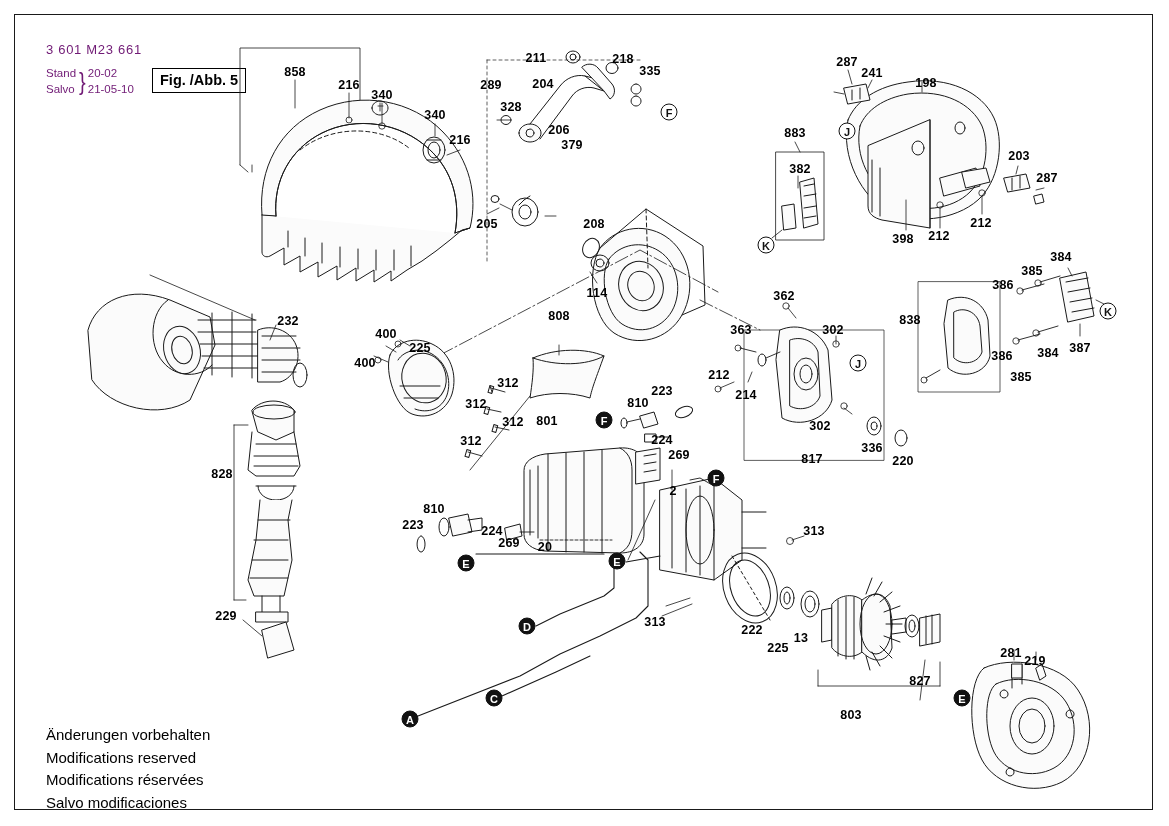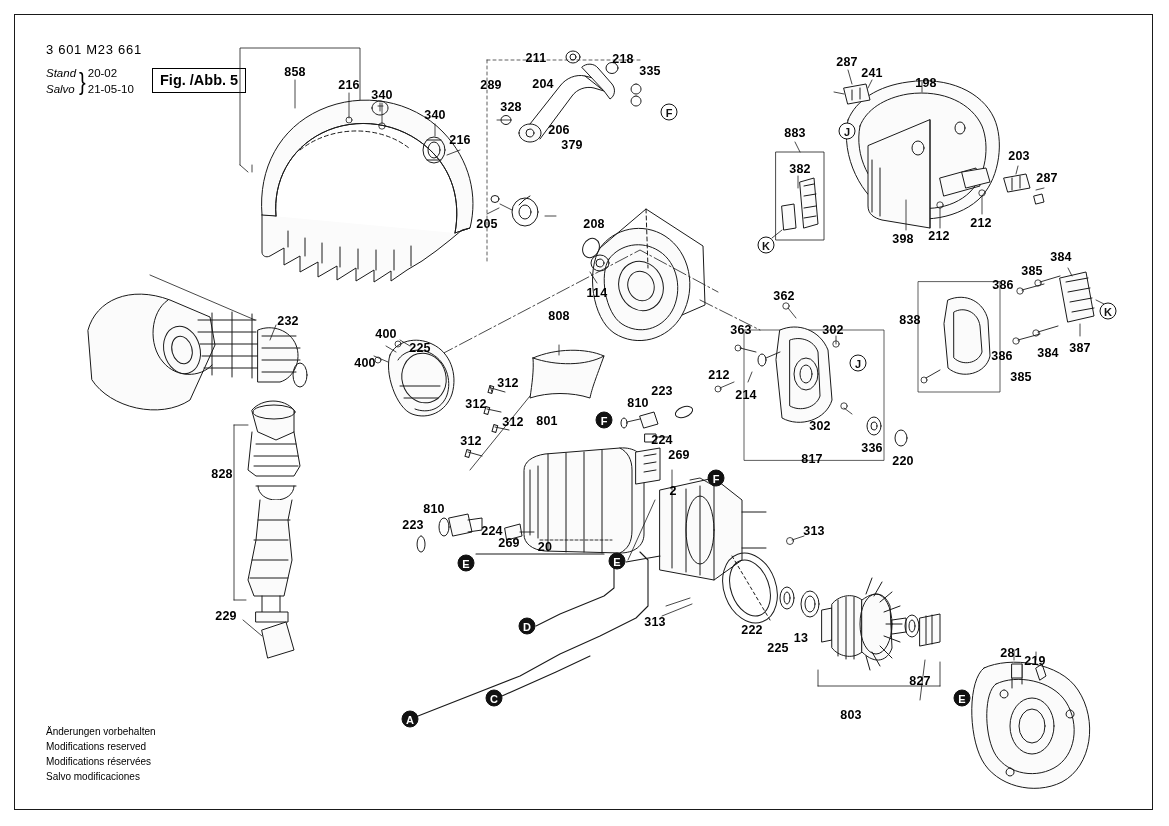--- a/index.html
+++ b/index.html
@@ -25,36 +25,36 @@
     height: 796px;
     border: 1px solid #1a1a1a;
     box-sizing: border-box;
   }
   
   .hdr {
     position: absolute;
     left: 46px;
     top: 42px;
     font-size: 12.5px;
-    color: #000000;
+    color: #701a75;
     line-height: 1.25;
   }
   .hdr .partno {
     font-size: 13px;
     letter-spacing: 0.7px;
     white-space: nowrap;
   }
   .hdr-rows {
     margin-top: 8px;
     display: flex;
     align-items: center;
     font-size: 11.5px;
   }
   .hdr-labels { text-align: left; }
-  .hdr-labels div { line-height: 1.35; font-style: italic; }
+  .hdr-labels div { line-height: 1.35; }
   .brace {
     font-size: 20px;
     line-height: 0.9;
     margin: 0 2px 0 3px;
     transform: scaleY(1.15);
   }
   .hdr-dates div { line-height: 1.35; white-space: nowrap; }
   .fig-box {
     position: absolute;
     left: 152px;
@@ -64,21 +64,21 @@
     font-size: 14.5px;
     font-weight: bold;
     background: #fff;
     white-space: nowrap;
   }
   
   .footer {
     position: absolute;
     left: 46px;
     top: 724px;
-    font-size: 10px;
+    font-size: 15px;
     line-height: 1.5;
     color: #000;
   }
   
   .lbl {
     position: absolute;
     font-size: 12.5px;
     font-weight: bold;
     color: #000;
     white-space: nowrap;

